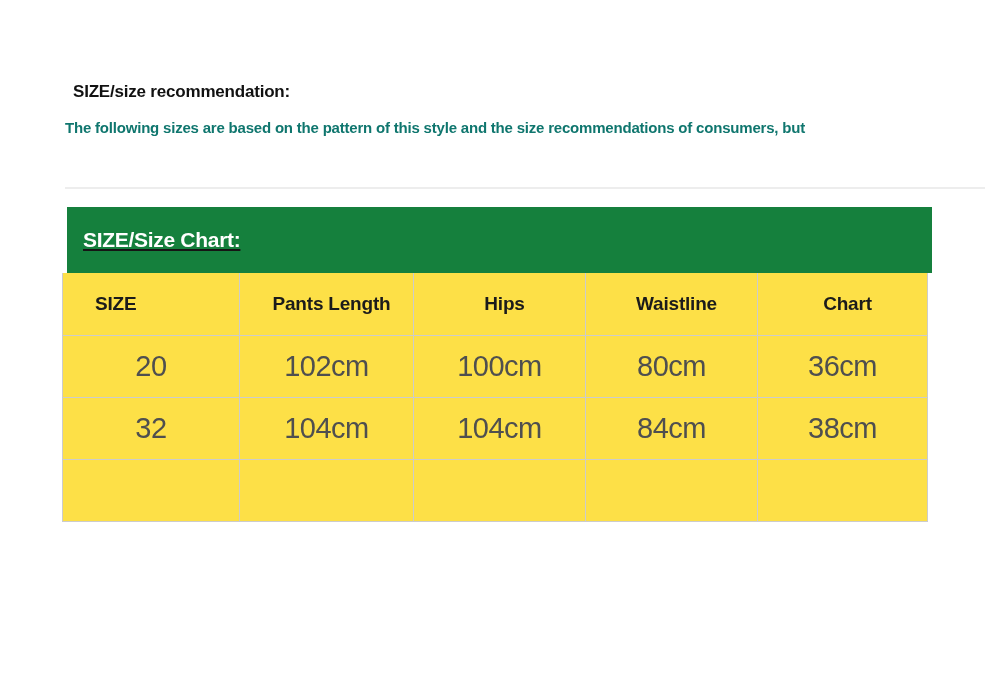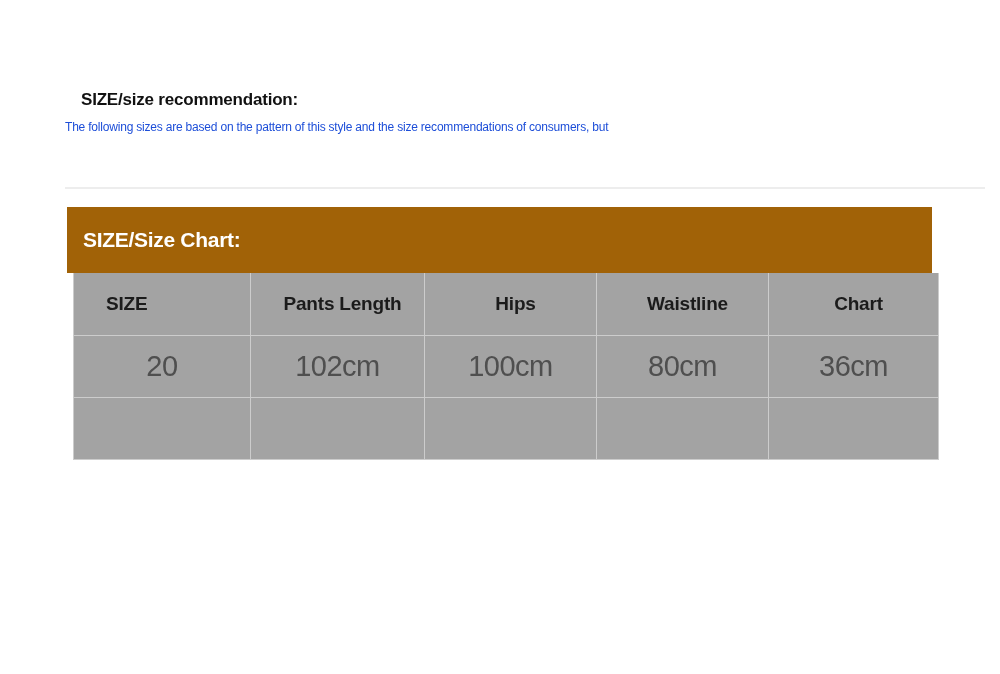--- a/index.html
+++ b/index.html
@@ -12,36 +12,36 @@
     width: 1000px;
     height: 674px;
     overflow: hidden;
     font-family: "Liberation Sans", "DejaVu Sans", sans-serif;
     color: #151515;
   }
   .page-title {
     position: absolute;
     left: 65px;
     top: 75px;
-    margin: 16px;
+    margin: 8px;
     font-size: 17px;
     line-height: 18px;
     font-weight: 700;
     letter-spacing: -0.2px;
     color: #111111;
   }
   .disclaimer {
     position: absolute;
     left: 65px;
     top: 118px;
-    font-size: 12px;
+    font-size: 15px;
     line-height: 19.5px;
-    font-weight: 400;
+    font-weight: 700;
     letter-spacing: -0.2px;
-    color: #1d4ed8;
+    color: #0f766e;
   }
   .disclaimer .line {
     white-space: nowrap;
   }
   .divider-line {
     position: absolute;
     left: 65px;
     top: 187px;
     width: 920px;
     height: 2px;
@@ -60,26 +60,26 @@
     padding-left: 16px;
   }
   .chart-header-bar .bar-title {
     color: #ffffff;
     font-size: 21px;
     font-weight: 700;
     letter-spacing: -0.3px;
   }
   table.size-table {
     position: absolute;
-    left: 73px;
+    left: 62px;
     top: 273px;
     width: 865px;
     border-collapse: collapse;
     table-layout: fixed;
-    background: #a3a3a3;
+    background: #fde047;
   }
   .size-table th, .size-table td {
     border: 1px solid #cccccc;
     text-align: center;
     vertical-align: middle;
     padding: 0;
     overflow: hidden;
   }
   .size-table thead th {
     height: 62px;
@@ -111,21 +111,21 @@
 <body>
 
 <h1 class="page-title">SIZE/size recommendation:</h1>
 
 <div class="disclaimer">
   <div class="line">The following sizes are based on the pattern of this style and the size recommendations of consumers, but</div>
 </div>
 
 <div class="divider-line"></div>
 
-<div class="chart-header-bar" style="background: #a16207;">
+<div class="chart-header-bar" style="background: #15803d; text-decoration: underline;">
   <span class="bar-title" style="color: rgb(255, 255, 255);">SIZE/Size Chart:</span>
 </div>
 
 <table class="size-table">
   <colgroup>
     <col class="c1">
       <col class="c2">
       <col class="c3">
       <col class="c4">
       <col class="c5">
@@ -141,20 +141,27 @@
   </thead>
   <tbody id="table-body">
       <tr>
         <td>20</td>
         <td>102cm</td>
         <td>100cm</td>
         <td>80cm</td>
         <td>36cm</td>
       </tr>
       <tr>
+        <td>32</td>
+        <td>104cm</td>
+        <td>104cm</td>
+        <td>84cm</td>
+        <td>38cm</td>
+      </tr>
+      <tr>
         <td></td>
         <td></td>
         <td></td>
         <td></td>
         <td></td>
       </tr>
     </tbody>
 </table>
 
 </body></html>

